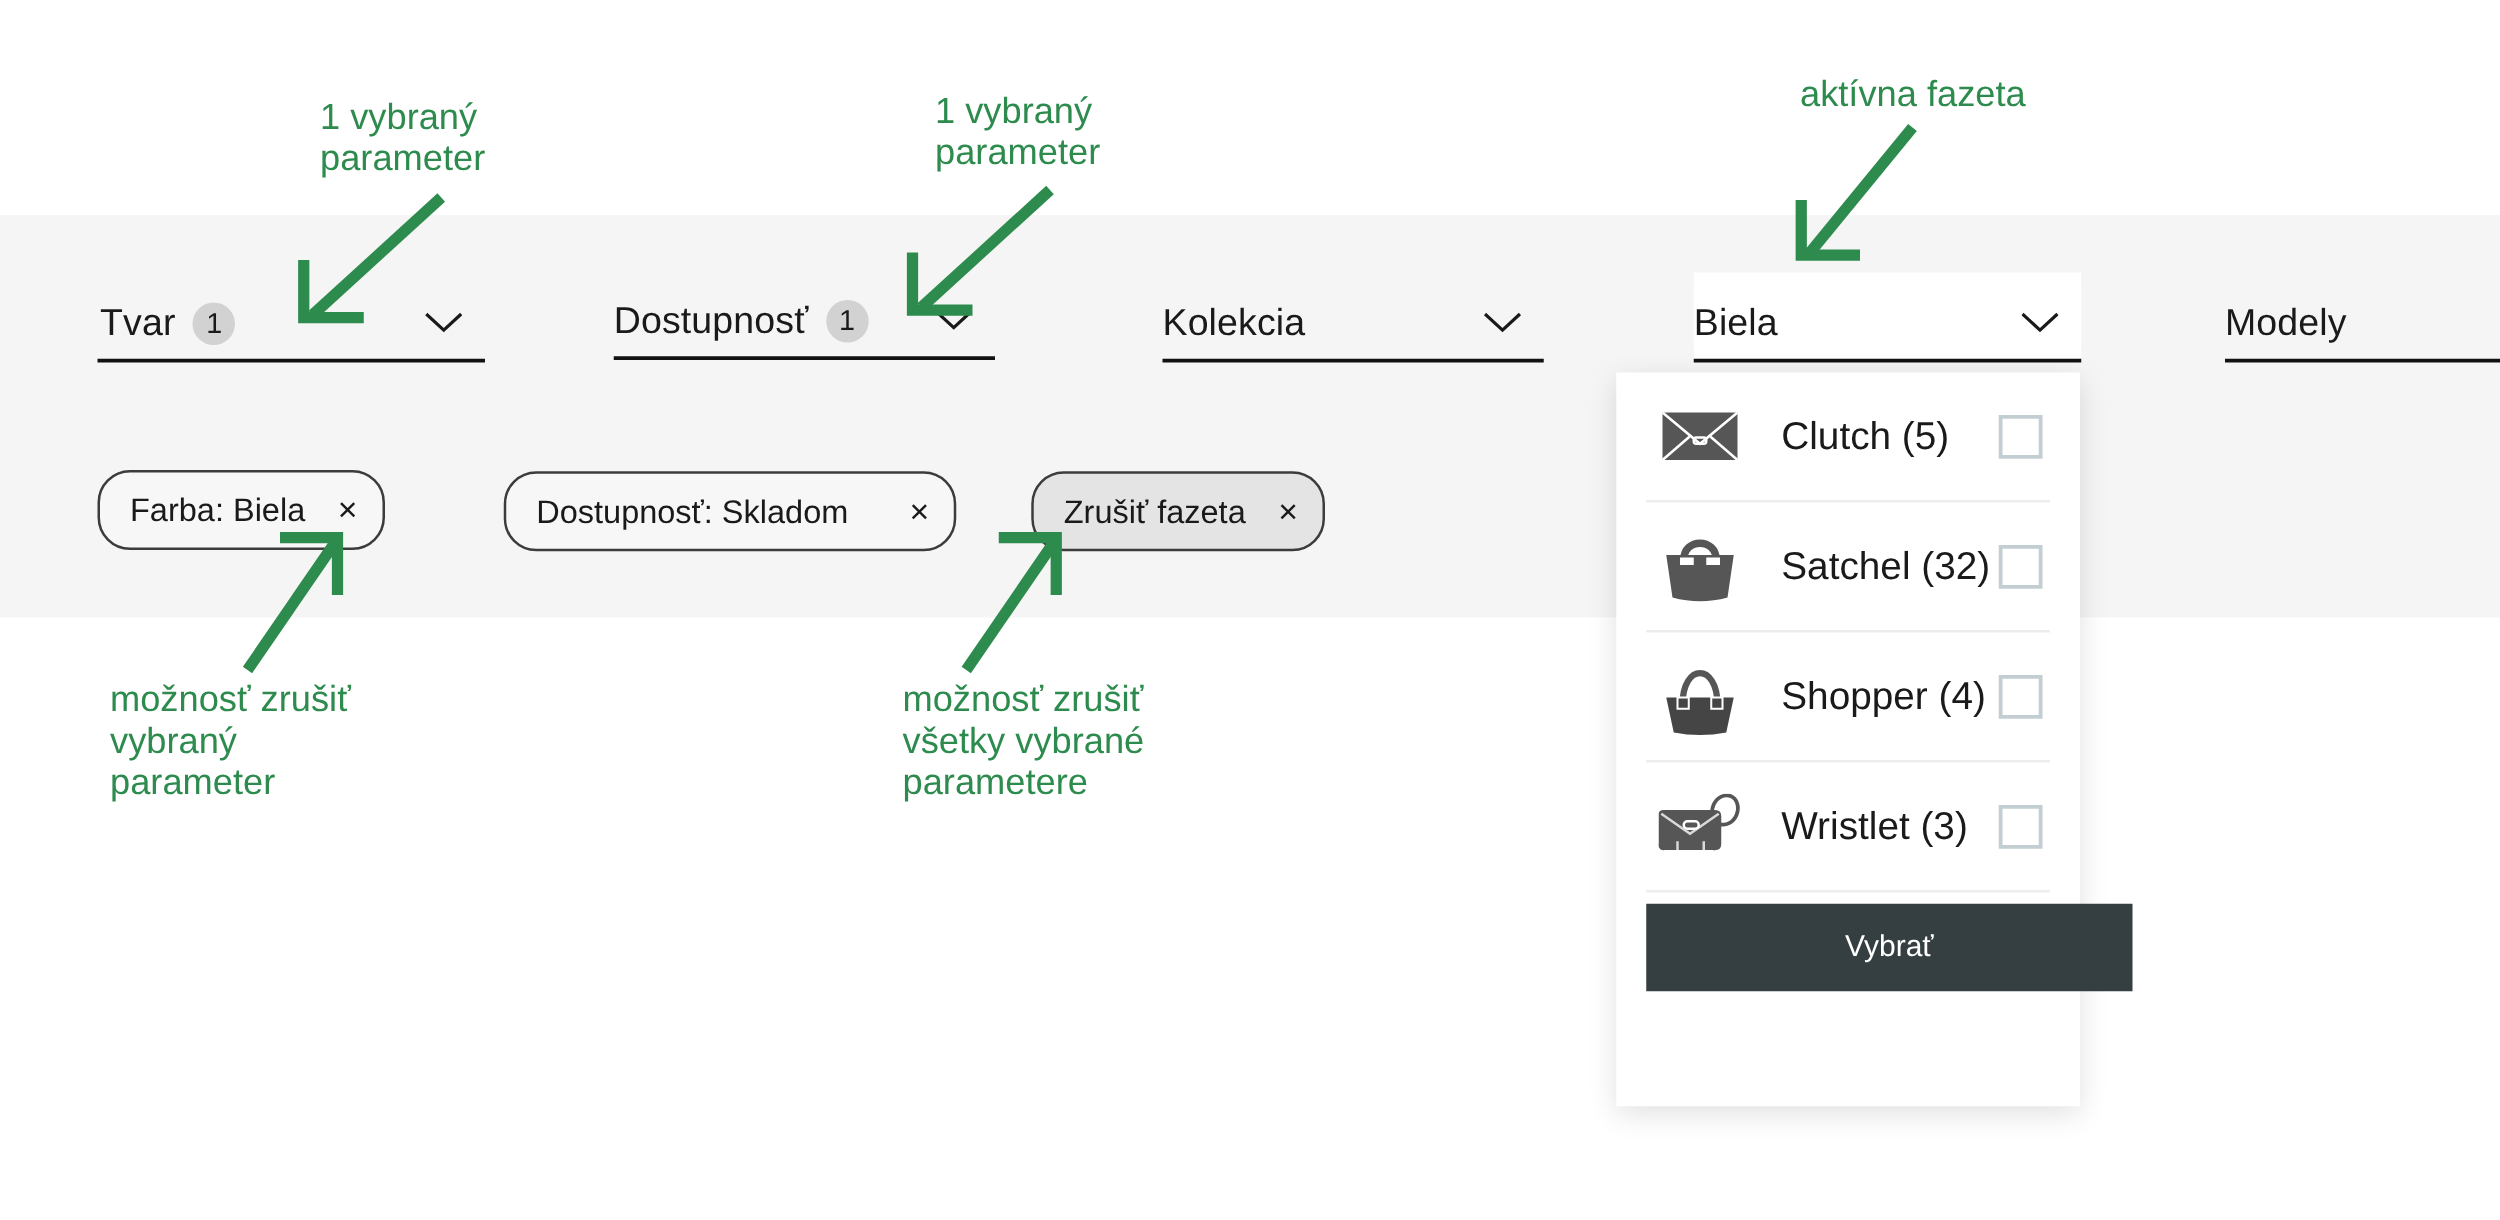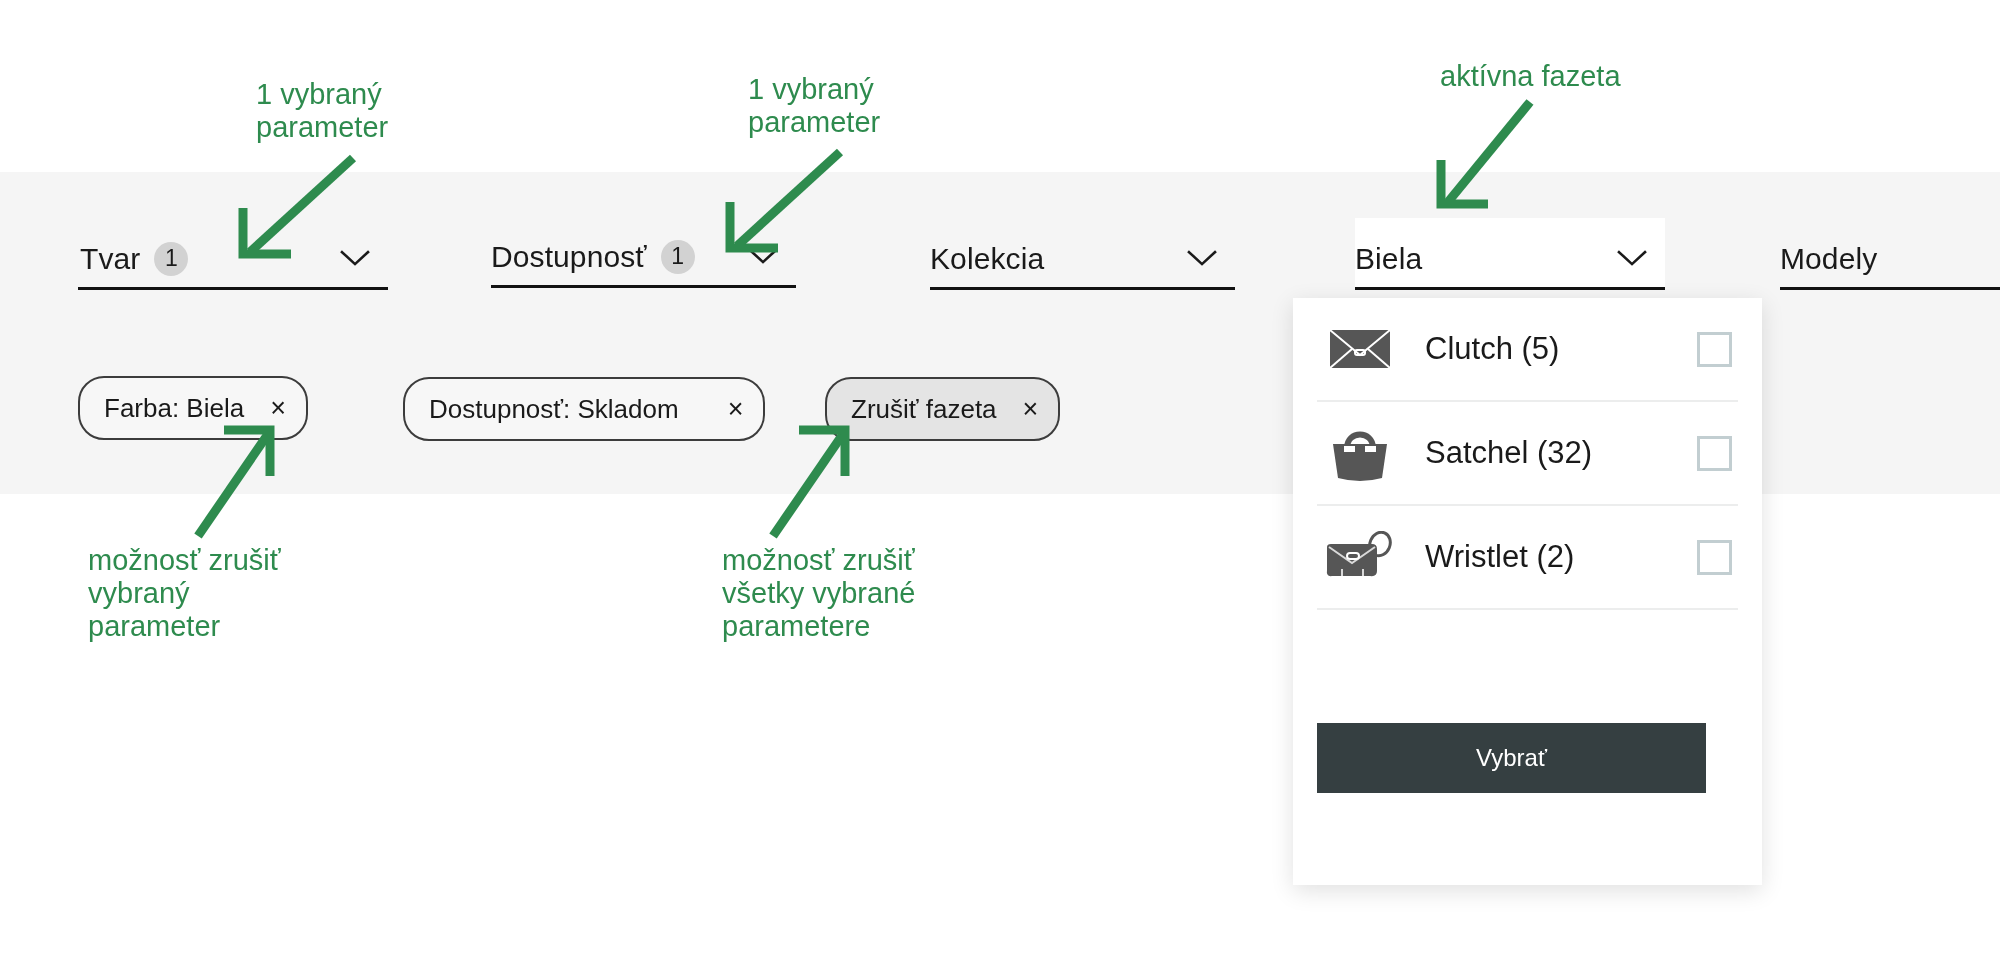--- a/index.html
+++ b/index.html
@@ -116,21 +116,21 @@
   }
   #chip-farba      { left: 78px;  top: 376px; }
   #chip-dostupnost { left: 403px; top: 377px; gap: 23px; }
   #chip-zrusit     { left: 825px; top: 377px; }
 
   
   .panel {
     position: absolute;
     left: 1293px;
     top: 298px;
-    width: 469px;
+    width: 371px;
     height: 587px;
     background: #ffffff;
     box-shadow: 0 6px 22px rgba(0,0,0,0.12);
   }
   .panel-list {
     padding: 0 24px;
   }
   .panel-row {
     display: flex;
     align-items: center;
@@ -288,33 +288,45 @@
             <path d="M20 26 C20 8, 46 8, 46 26" fill="none" stroke="#565656" stroke-width="6"></path>
             <path d="M6 22 L60 22 L55 56 Q33 62 11 56 Z" fill="#565656"></path>
             <rect x="17" y="24" width="11" height="6" fill="#ffffff"></rect>
             <rect x="38" y="24" width="11" height="6" fill="#ffffff"></rect>
           </svg>
         </span>
         <span class="row-label">Satchel (32)</span>
         <span class="row-check"></span>
       </div>
 
+      <div class="panel-row">
+        <span class="row-icon">
+          <svg width="66" height="66" viewBox="0 0 66 66">
+            <path d="M19 40 C19 6, 47 6, 47 40" fill="none" stroke="#565656" stroke-width="5"></path>
+            <path d="M6 34 L60 34 L54 62 Q33 66 12 62 Z" fill="#454545"></path>
+            <rect x="15" y="34" width="9" height="9" fill="none" stroke="#ffffff" stroke-width="1.6"></rect>
+            <rect x="42" y="34" width="9" height="9" fill="none" stroke="#ffffff" stroke-width="1.6"></rect>
+          </svg>
+        </span>
+        <span class="row-label">Shopper (4)</span>
+        <span class="row-check"></span>
+      </div>
 
       <div class="panel-row">
         <span class="row-icon">
           <svg width="76" height="52" viewBox="0 0 76 52">
             <ellipse cx="58" cy="13" rx="10" ry="12" fill="none" stroke="#565656" stroke-width="3" transform="rotate(22 58 13)"></ellipse>
             <path d="M5 16 Q5 13 9 13 L50 13 Q55 13 55 18 L55 40 Q55 46 48 45 L10 45 Q4 46 5 39 Z" fill="#565656"></path>
             <path d="M7 16 L30 32 L53 16" fill="none" stroke="#d9d9d9" stroke-width="2"></path>
             <path d="M20 38 L20 45" stroke="#d9d9d9" stroke-width="2"></path>
             <path d="M41 38 L41 45" stroke="#d9d9d9" stroke-width="2"></path>
             <rect x="25" y="22" width="12" height="6" rx="3" fill="none" stroke="#ffffff" stroke-width="2"></rect>
           </svg>
         </span>
-        <span class="row-label">Wristlet (2)</span>
+        <span class="row-label">Wristlet (3)</span>
         <span class="row-check"></span>
       </div>
 
     </div>
     <button class="panel-cta">Vybrať</button>
   </div>
 
   <div class="note" id="note-1">1 vybraný
 parameter</div>
   <div class="note" id="note-2">1 vybraný

